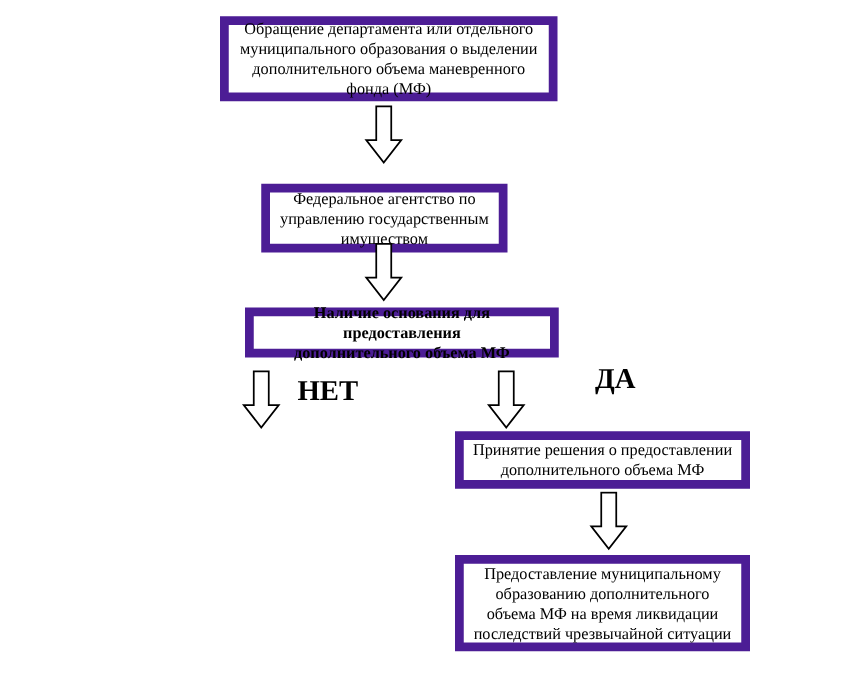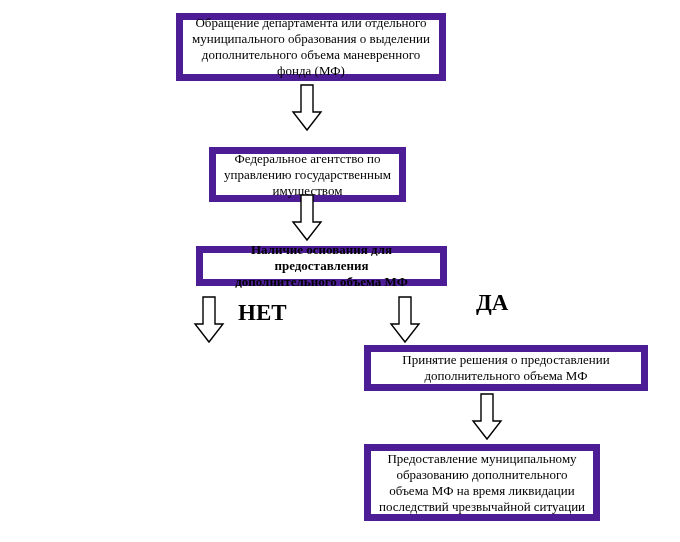--- a/index.html
+++ b/index.html
@@ -92,21 +92,21 @@
   <div class="branch-label" style="left:238px; top:303px;">НЕТ</div>
 
   <div class="arrow" style="left:388px; top:296px;">
     <svg viewBox="0 0 34 48" xmlns="http://www.w3.org/2000/svg">
       <polygon points="11,1 23,1 23,28 31,28 17,46 3,28 11,28" fill="#ffffff" stroke="#000000" stroke-width="1.4"></polygon>
     </svg>
   </div>
   <div class="branch-label" style="left:434px; top:293px;margin-left:42px;">ДА</div>
 
 
-  <div class="box" style="left:364px; top:345px; width:284px; height:46px;">
+  <div class="box" style="left:364px; top:345px; width:236px; height:46px;">
     <span>Принятие решения о предоставлении
 дополнительного объема МФ</span>
   </div>
 
   <div class="arrow" style="left:470px; top:393px;">
     <svg viewBox="0 0 34 48" xmlns="http://www.w3.org/2000/svg">
       <polygon points="11,1 23,1 23,28 31,28 17,46 3,28 11,28" fill="#ffffff" stroke="#000000" stroke-width="1.4"></polygon>
     </svg>
   </div>
 

